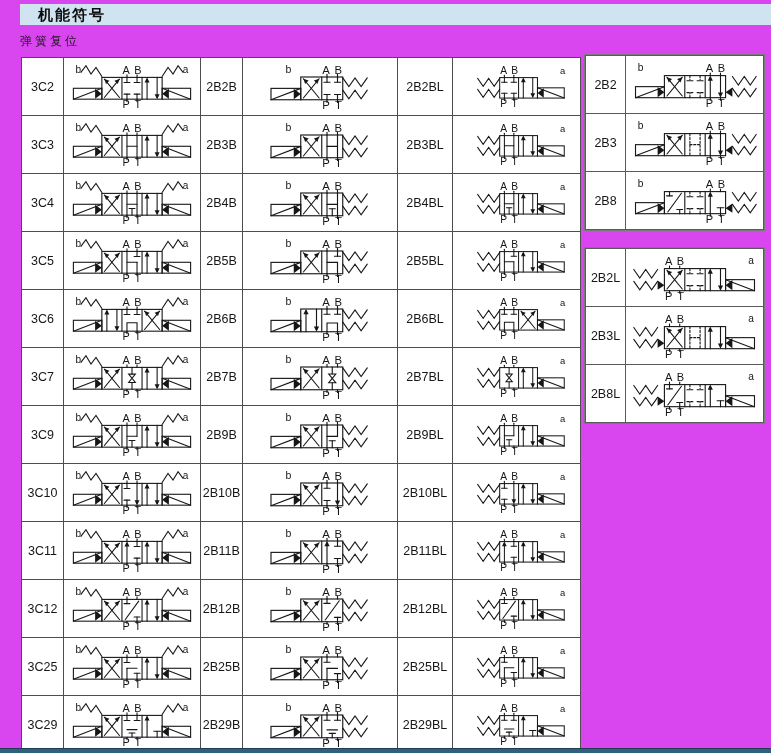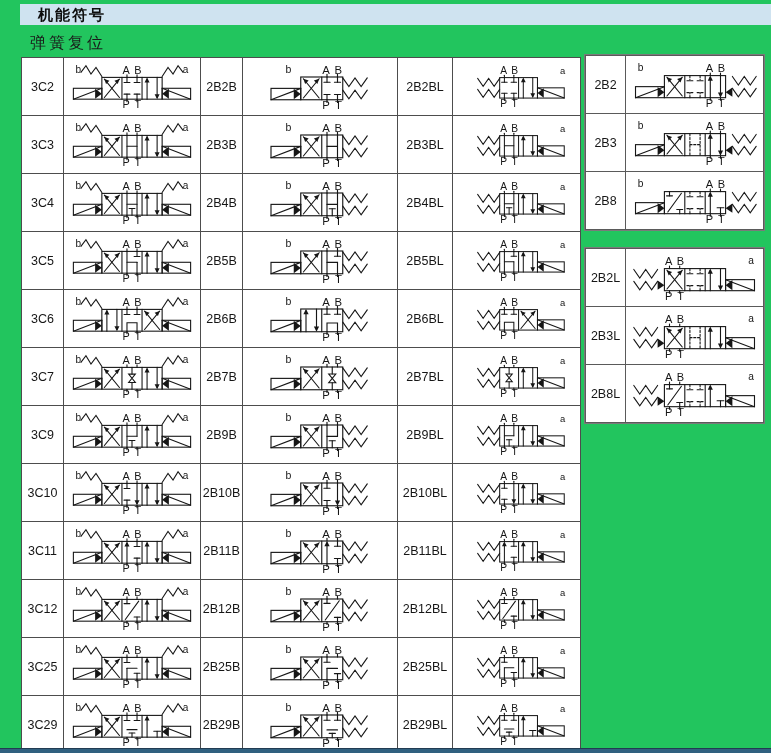--- a/index.html
+++ b/index.html
@@ -1,21 +1,21 @@
 <!DOCTYPE html>
 <html><head>
 <meta charset="utf-8">
 <style>
   html,body{margin:0;padding:0;background:#ffffff;}
-  .page{position:relative;width:771px;height:753px;background:#22c55e;overflow:hidden;
+  .page{position:relative;width:771px;height:753px;background:#d946ef;overflow:hidden;
         font-family:"Liberation Sans", sans-serif;color:#161616;}
   .header-bar{position:absolute;left:20px;top:4px;width:751px;height:21px;background:#cfe3f0;}
   .header-title{position:absolute;left:18px;top:0;height:21px;line-height:21px;
         font-size:15px;font-weight:bold;letter-spacing:2px;color:#0d0d0d;}
-  .subtitle{position:absolute;left:30px;top:33px;font-size:16px;letter-spacing:3px;color:#1a1a1a;}
+  .subtitle{position:absolute;left:20px;top:33px;font-size:12px;letter-spacing:3px;color:#1a1a1a;}
   table.symtbl{position:absolute;border-collapse:collapse;table-layout:fixed;background:#fff;}
   table.symtbl td{border:1px solid #4d4d4d;padding:0;text-align:center;vertical-align:middle;
         font-size:12.5px;color:#161616;overflow:hidden;}
   table#main-table{left:21px;top:57px;}
   table#main-table td{height:57px;}
   table#rt0{left:585px;top:55px;}
   table#rt1{left:585px;top:248px;}
   table#rt0 td,table#rt1 td{height:57px;border:1px solid #5a5a5a;}
   table#rt0,table#rt1{outline:1px solid #7a7a7a;}
   .symwrap{display:flex;align-items:center;justify-content:center;width:100%;height:100%;}

